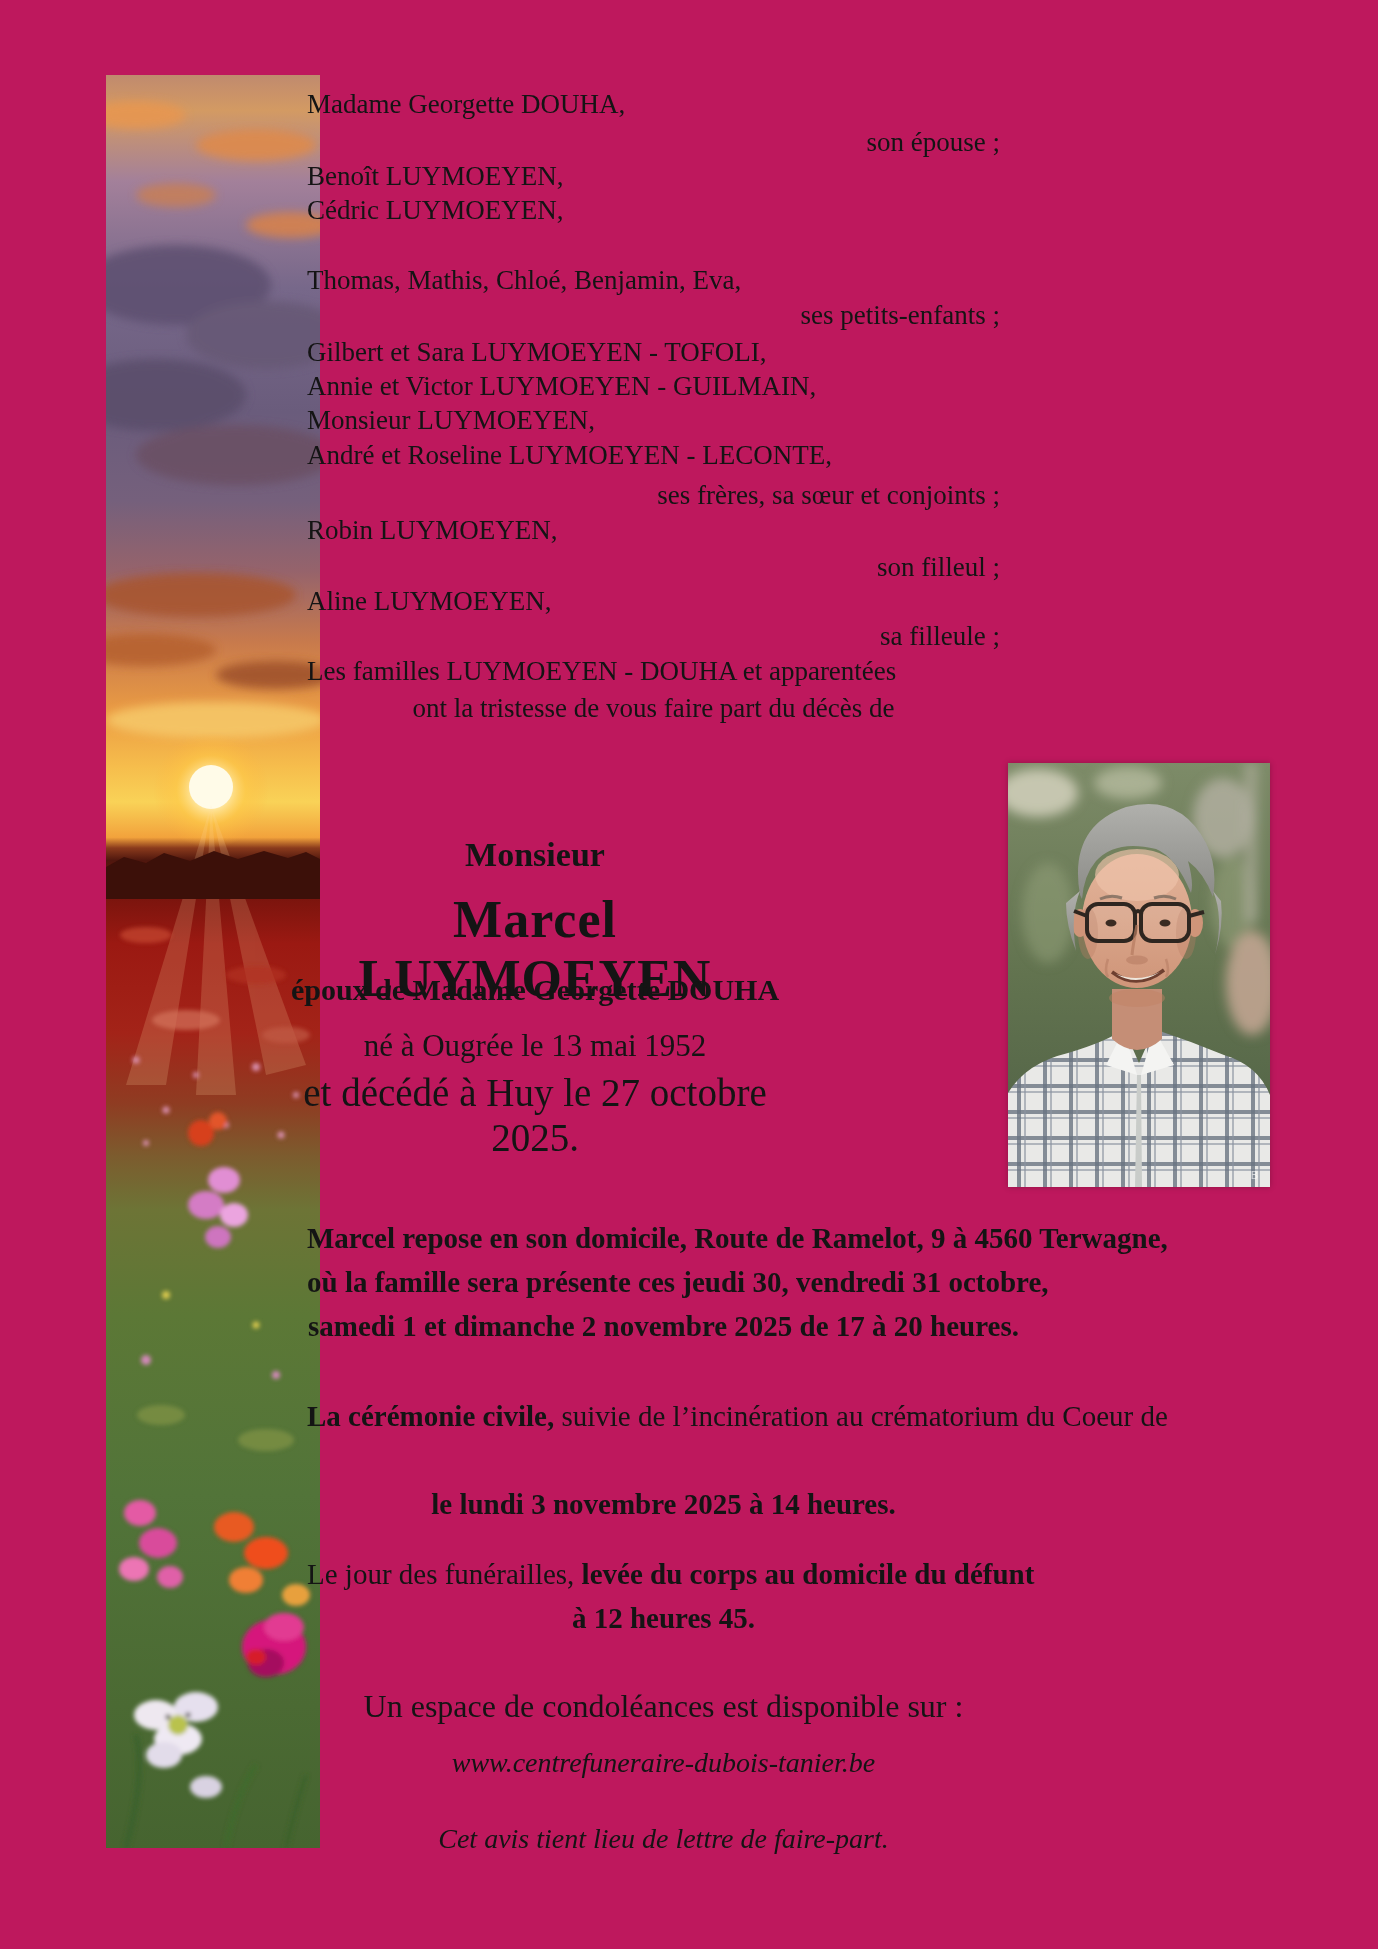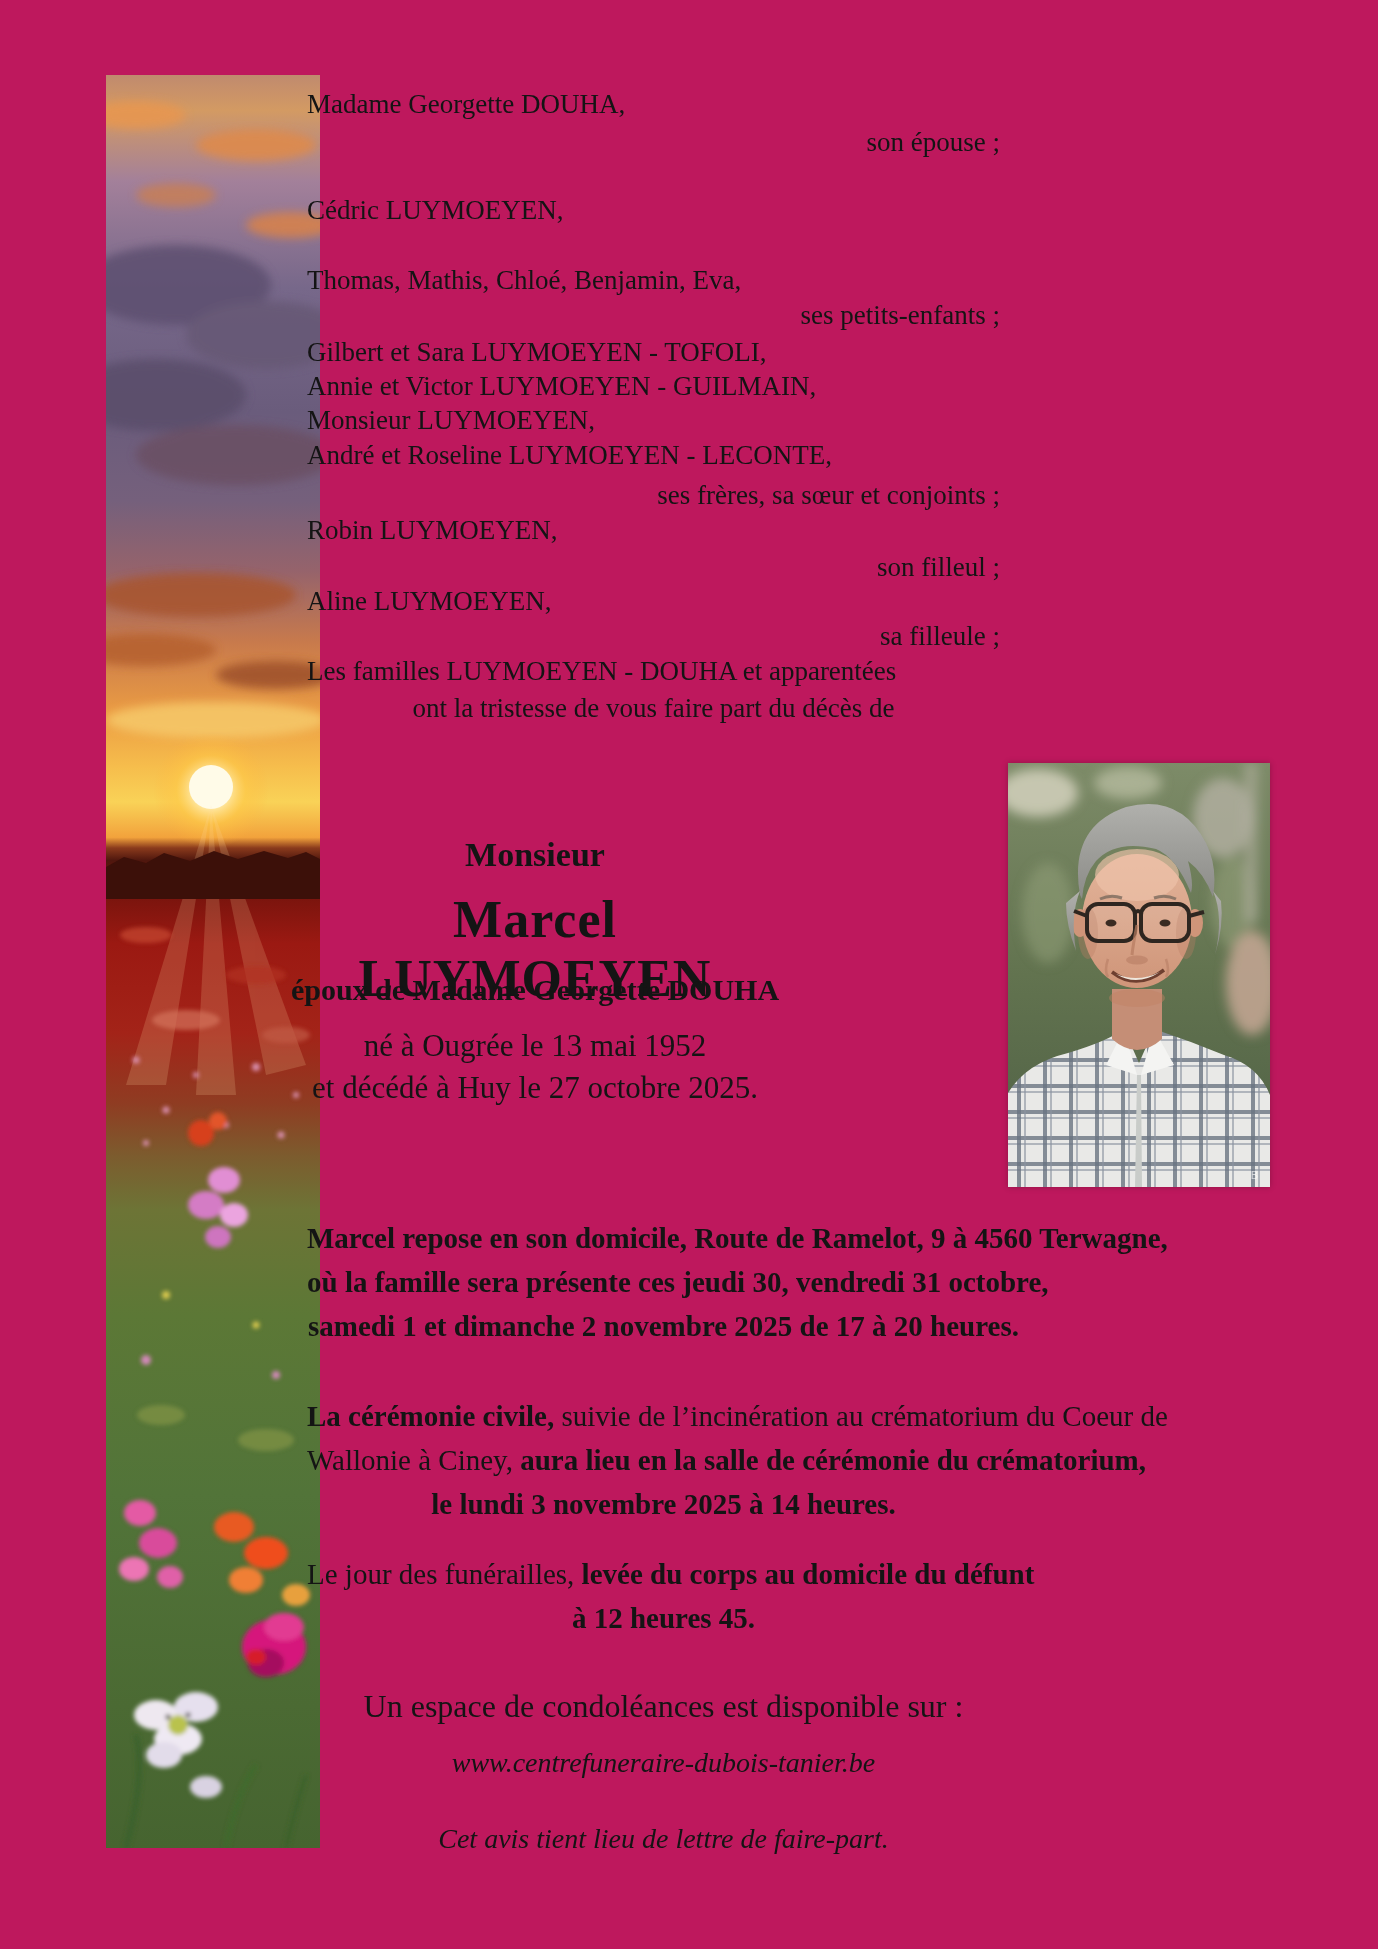--- a/index.html
+++ b/index.html
@@ -11,21 +11,21 @@
   .famcol{position:absolute;left:307px;top:0;width:693px;height:760px;}
   .fl{position:absolute;left:0;width:100%;font-size:27px;line-height:1.25;white-space:nowrap;}
   .left{text-align:left}
   .right{text-align:right}
   .center{text-align:center}
   .deceased{position:absolute;left:270px;top:0;width:530px;text-align:center;}
   .d-title{position:absolute;top:836px;width:100%;font-size:34px;font-weight:bold;}
   .d-name{position:absolute;top:890px;width:100%;font-size:52px;font-weight:bold;letter-spacing:1px;}
   .d-spouse{position:absolute;top:973px;width:100%;font-size:30px;font-weight:bold;}
   .d-birth{position:absolute;top:1028px;width:100%;font-size:31px;}
-  .d-death{position:absolute;top:1070px;width:100%;font-size:31px;}
+  .d-death{position:absolute;top:1070px;width:100%;font-size:39px;}
   .midcol{position:absolute;left:307px;top:0;width:713px;height:1949px;}
   .pline{position:absolute;width:100%;text-align:center;font-size:29px;white-space:nowrap;}
   .b{font-weight:bold;}
   .it{font-style:italic;margin-top:15px;}
   svg{display:block;}
 </style>
 </head>
 <body>
 
 <div class="page">
@@ -151,20 +151,21 @@
         <path d="M20,1773 Q40,1700 30,1660" stroke="#37602a" stroke-width="5" fill="none" opacity="0.8"></path>
         <path d="M120,1773 Q130,1720 150,1690" stroke="#3f6b2a" stroke-width="5" fill="none" opacity="0.8"></path>
         <path d="M180,1773 Q190,1730 200,1700" stroke="#37602a" stroke-width="4" fill="none" opacity="0.7"></path>
       </g>
     </svg>
   </div>
 
   <div class="famcol">
     <div class="fl left" style="top:88px">Madame Georgette DOUHA,</div>
     <div class="fl right" style="top:126px">son épouse ;</div>
+    <div class="fl left" style="top:160px">Benoît LUYMOEYEN,</div>
     <div class="fl left" style="top:194px">Cédric LUYMOEYEN,</div>
     <div class="fl left" style="top:264px">Thomas, Mathis, Chloé, Benjamin, Eva,</div>
     <div class="fl right" style="top:299px">ses petits-enfants ;</div>
     <div class="fl left" style="top:336px">Gilbert et Sara LUYMOEYEN - TOFOLI,</div>
     <div class="fl left" style="top:370px">Annie et Victor LUYMOEYEN - GUILMAIN,</div>
     <div class="fl left" style="top:404px">Monsieur LUYMOEYEN,</div>
     <div class="fl left" style="top:439px">André et Roseline LUYMOEYEN - LECONTE,</div>
     <div class="fl right" style="top:479px">ses frères, sa sœur et conjoints ;</div>
     <div class="fl left" style="top:514px">Robin LUYMOEYEN,</div>
     <div class="fl right" style="top:551px">son filleul ;</div>
@@ -262,21 +263,20 @@
       <text x="250" y="416" font-size="11" fill="#ffffff" opacity="0.65" text-anchor="end" font-family="Liberation Sans, sans-serif">B</text>
     </svg>
   </div>
 
   <div class="midcol">
     <div class="pline b" style="top:1222px">Marcel repose en son domicile, Route de Ramelot, 9 à 4560 Terwagne,</div>
     <div class="pline b" style="top:1266px">où la famille sera présente ces jeudi 30, vendredi 31 octobre,</div>
     <div class="pline b" style="top:1310px">samedi 1 et dimanche 2 novembre 2025 de 17 à 20 heures.</div>
 
     <div class="pline" style="top:1400px"><span class="b">La cérémonie civile,</span><span> suivie de l’incinération au crématorium du Coeur de</span></div>
-    <div class="pline" style="top:1444px"><span>Wallonie à Ciney, </span><span class="b">aura lieu en la salle de cérémonie du crématorium,</span></div>
     <div class="pline b" style="top:1488px">le lundi 3 novembre 2025 à 14 heures.</div>
 
     <div class="pline" style="top:1558px"><span>Le jour des funérailles, </span><span class="b">levée du corps au domicile du défunt</span></div>
     <div class="pline b" style="top:1602px">à 12 heures 45.</div>
 
     <div class="pline" style="top:1688px;font-size:32px">Un espace de condoléances est disponible sur :</div>
     <div class="pline it" style="top:1732px;font-size:28px">www.centrefuneraire-dubois-tanier.be</div>
 
     <div class="pline it" style="top:1808px;font-size:28px">Cet avis tient lieu de lettre de faire-part.</div>
   </div>

